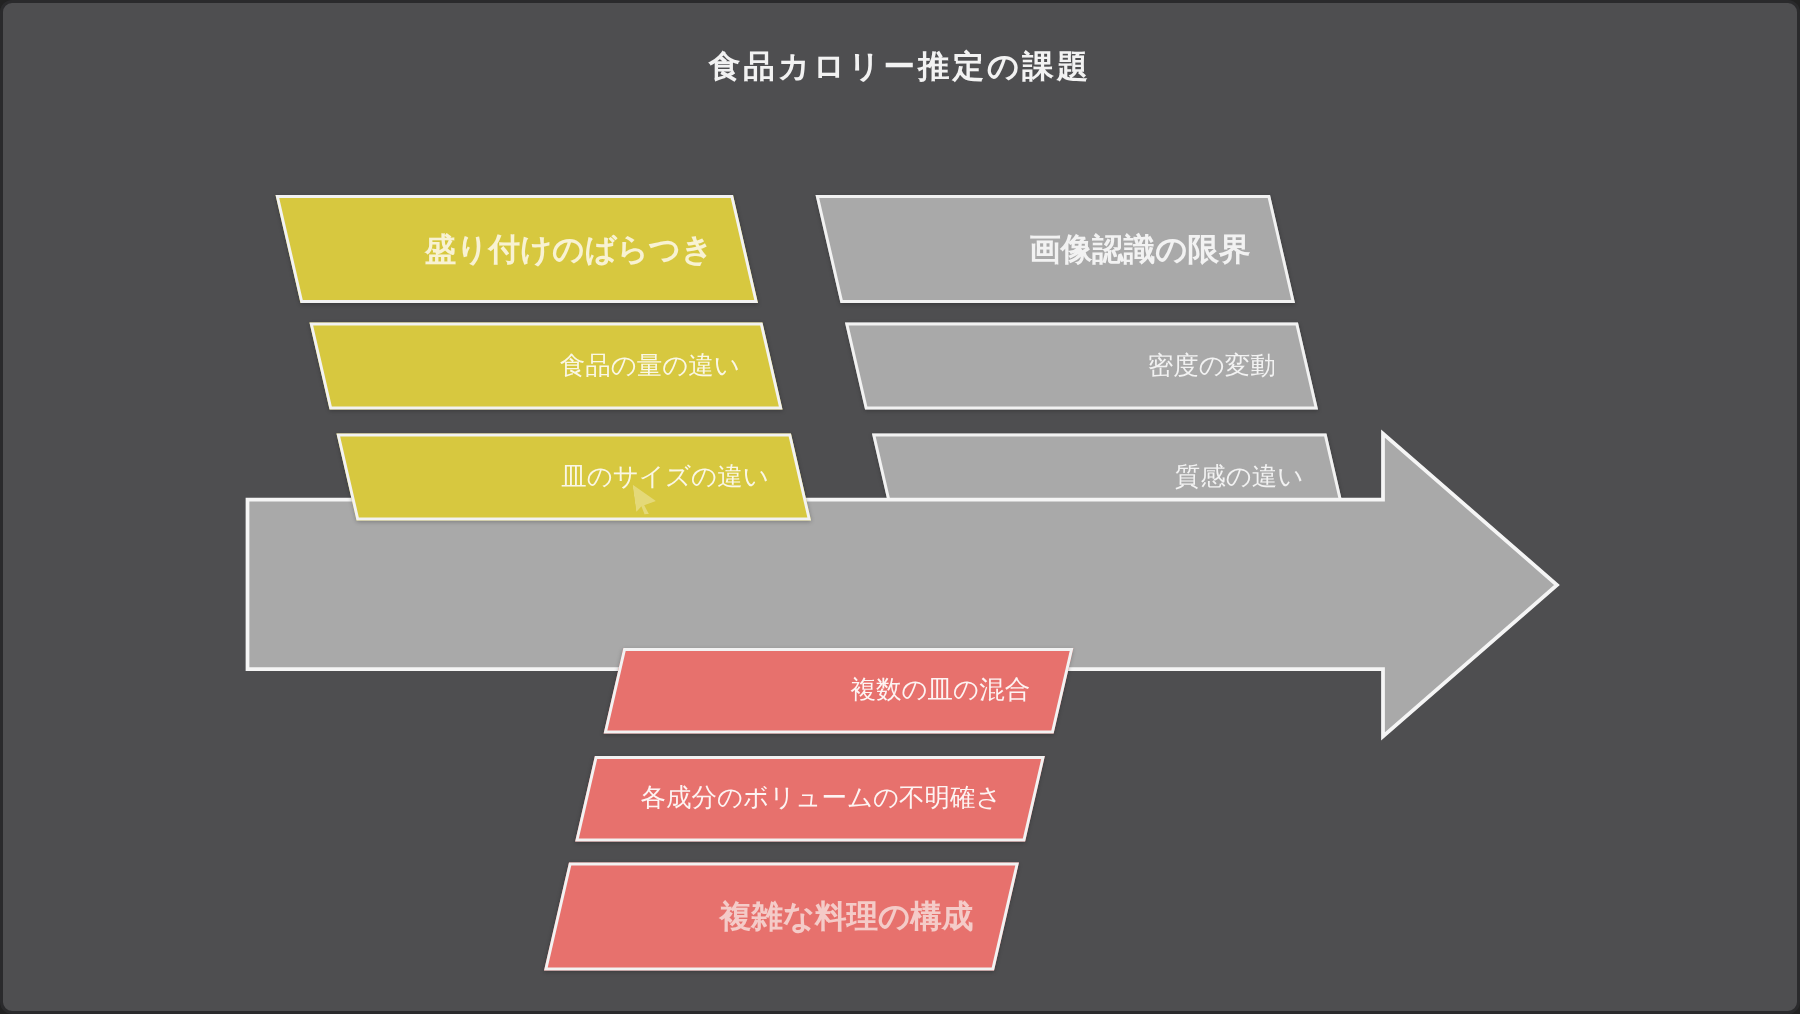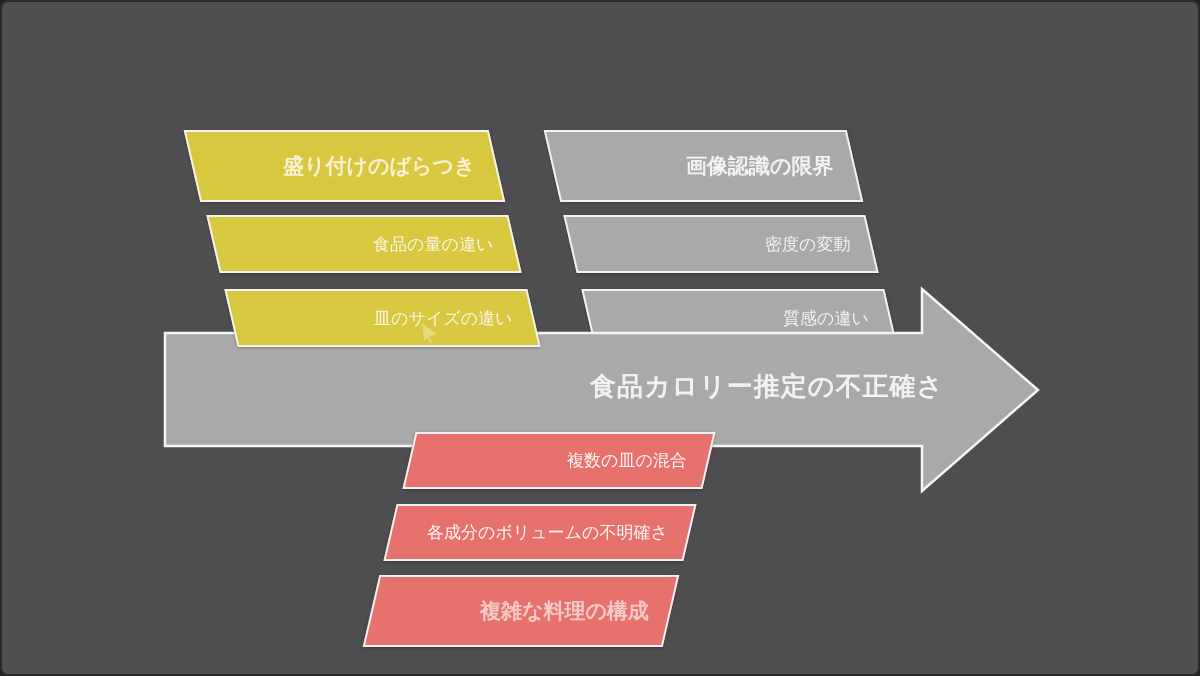--- a/index.html
+++ b/index.html
@@ -62,35 +62,35 @@
     background:rgba(243,238,190,0.45);
     clip-path:polygon(0 0, 100% 62%, 42% 70%, 58% 100%, 38% 100%, 28% 72%, 0 88%);
     transform:rotate(-8deg);
   }
 </style>
 </head>
 <body>
 
 <div class="canvas">
 
+  <div class="title">食品カロリー推定の課題</div>
 
   <div class="par gray emph lean-back g1">
     <span class="label">画像認識の限界</span>
   </div>
   <div class="par gray lean-back g2">
     <span class="label">密度の変動</span>
   </div>
   <div class="par gray lean-back g3">
     <span class="label">質感の違い</span>
   </div>
 
   <svg class="arrow-svg" width="1200" height="676" viewBox="0 0 1200 676">
     <polygon points="163,331 920,331 920,287 1036,388 920,489 920,444 163,444" fill="#a9a9a9" stroke="#f5f5f5" stroke-width="2.5" stroke-linejoin="miter"></polygon>
   </svg>
-  <div class="arrow-label">食品カロリー推定の不正確さ</div>
 
   <div class="par yellow emph lean-back y1">
     <span class="label">盛り付けのばらつき</span>
   </div>
   <div class="par yellow lean-back y2">
     <span class="label">食品の量の違い</span>
   </div>
   <div class="par yellow lean-back y3">
     <span class="label">皿のサイズの違い</span>
   </div>

